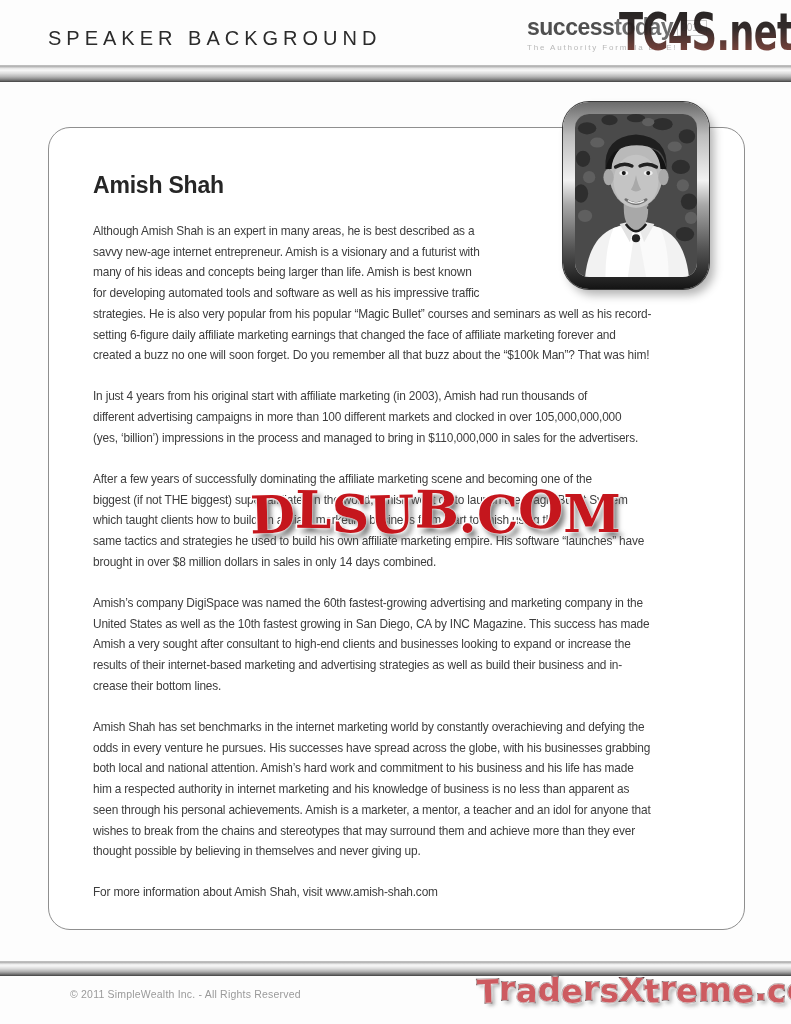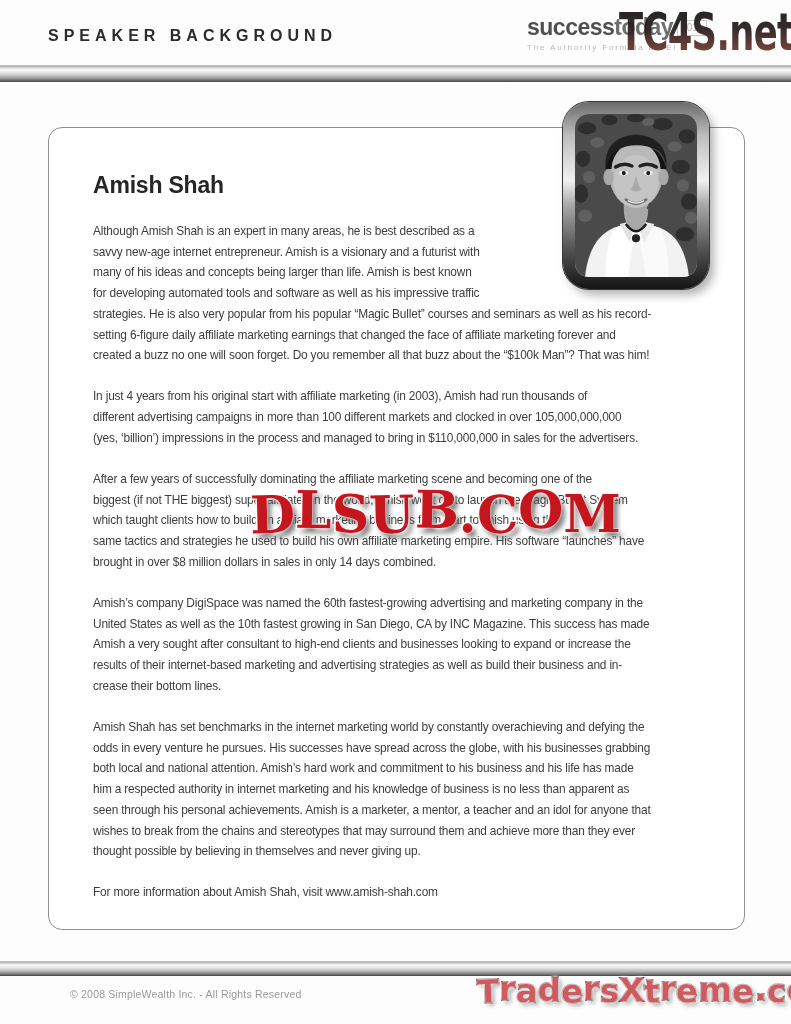--- a/index.html
+++ b/index.html
@@ -8,21 +8,21 @@
     position:relative;
     width:791px; height:1024px;
     background:#fdfdfd;
     font-family:"Liberation Sans", sans-serif;
     overflow:hidden;
   }
 
   
   .page-title {
     position:absolute; left:48px; top:27px;
-    font-size:16px; font-weight:bold; letter-spacing:5px;
+    font-size:20px; font-weight:normal; letter-spacing:5px;
     color:#2b2b2b;
   }
   .logo {
     position:absolute; right:92px; top:14px;
     width:172px; text-align:left;
   }
   .logo-row { display:flex; align-items:center; }
   .logo-brand {
     font-size:23px; font-weight:bold; color:#4f4f4f; letter-spacing:-0.5px;
   }
@@ -92,21 +92,21 @@
   }
   .bar-top { top:65px; }
   .bar-bottom { top:961px; height:15px; }
 
   
   .card {
     position:absolute; left:48px; top:127px;
     width:697px; height:803px;
     background:#ffffff;
     border:1px solid #8f8f8f;
-    border-radius:14px;
+    border-radius:22px;
     z-index:10;
   }
   .heading {
     position:absolute; left:44px; top:44px;
     font-size:23px; font-weight:bold; color:#262626;
     letter-spacing:-0.2px;
   }
   .article {
     position:absolute; left:44px; top:93px; width:713px;
     transform:scaleX(0.88); transform-origin:left top;
@@ -252,15 +252,15 @@
 
       <circle cx="72" cy="92" r="1.4" fill="#4d4d4d"></circle>
     </svg>
   </div>
 </div>
 
 <div class="wm-dlsub"><span class="ltr">D</span><span class="ltr">L</span><span class="ltr">S</span><span class="ltr">U</span><span class="ltr">B</span><span class="ltr">.</span><span class="ltr">C</span><span class="ltr">O</span><span class="ltr">M</span></div>
 
 <div class="bar bar-bottom"></div>
 
-<div class="footer-copy">© 2008 SimpleWealth Inc. - All Rights Reserved</div>
+<div class="footer-copy">© 2011 SimpleWealth Inc. - All Rights Reserved</div>
 
 <div class="wm-traders"><span class="ltr">T</span><span class="ltr">r</span><span class="ltr">a</span><span class="ltr">d</span><span class="ltr">e</span><span class="ltr">r</span><span class="ltr">s</span><span class="ltr">X</span><span class="ltr">t</span><span class="ltr">r</span><span class="ltr">e</span><span class="ltr">m</span><span class="ltr">e</span><span class="ltr">.</span><span class="ltr">c</span><span class="ltr">o</span></div>
 
 </body></html>

